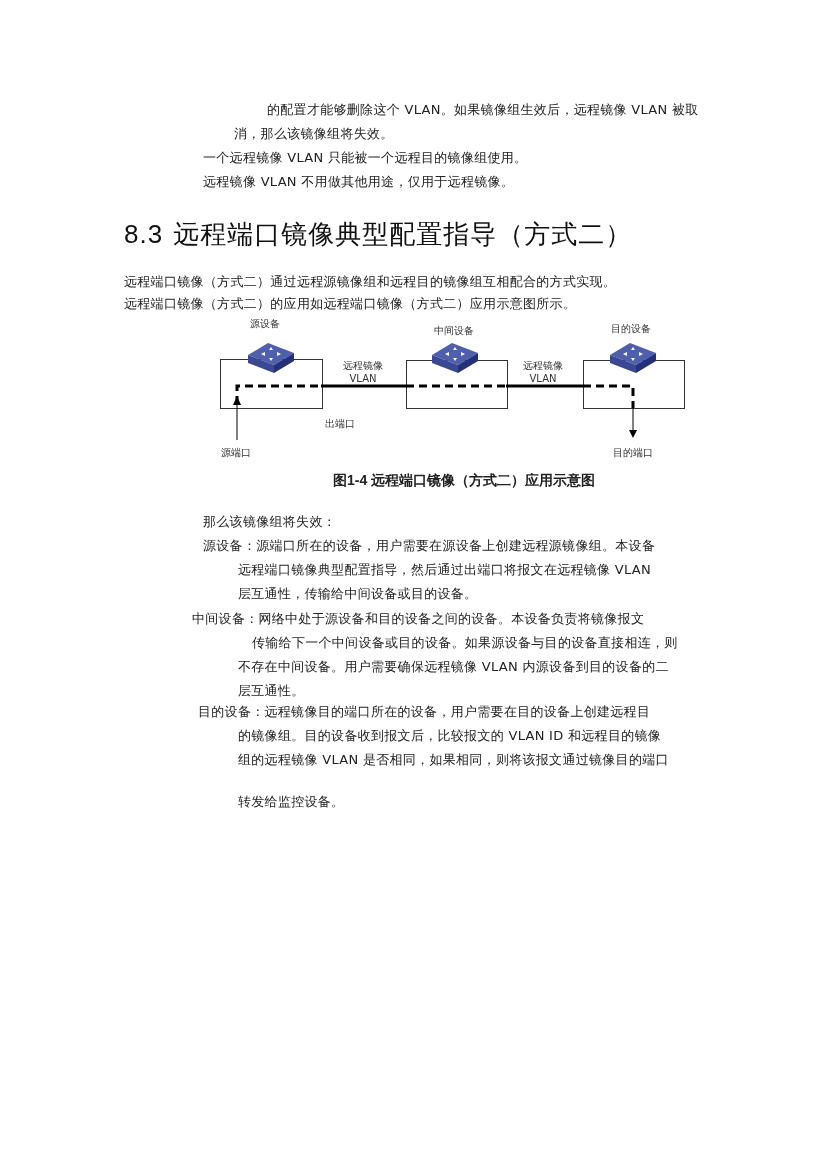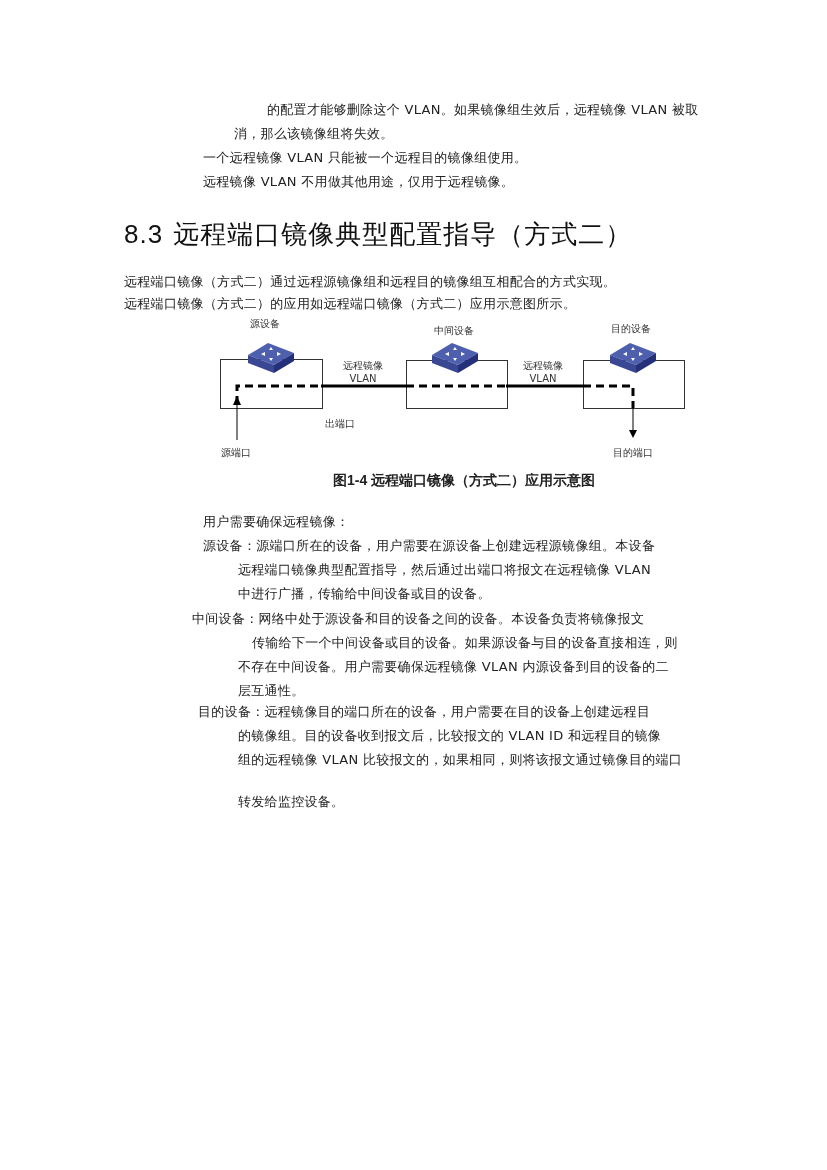--- a/index.html
+++ b/index.html
@@ -90,27 +90,27 @@
     <div>VLAN</div>
   </div>
 
   <div class="dlabel" style="left:325px;top:393px;margin-top:24px;">出端口</div>
   <div class="dlabel" style="left:221px;top:446px;">源端口</div>
   <div class="dlabel" style="left:613px;top:446px;">目的端口</div>
 </div>
 
 <div class="caption">图1-4  远程端口镜像（方式二）应用示意图</div>
 
-<div class="p" style="left:203px;top:510px;">用户需要确保远程镜像：</div>
+<div class="p" style="left:203px;top:510px;">那么该镜像组将失效：</div>
 
 <div class="p" style="left:203px;top:534px;">源设备：源端口所在的设备，用户需要在源设备上创建远程源镜像组。本设备</div>
 <div class="p" style="left:238px;top:558px;">远程端口镜像典型配置指导，然后通过出端口将报文在远程镜像 VLAN</div>
-<div class="p" style="left:238px;top:582px;">中进行广播，传输给中间设备或目的设备。</div>
+<div class="p" style="left:238px;top:582px;">层互通性，传输给中间设备或目的设备。</div>
 
 <div class="p" style="left:192px;top:607px;">中间设备：网络中处于源设备和目的设备之间的设备。本设备负责将镜像报文</div>
 <div class="p" style="left:252px;top:631px;text-align:right;">传输给下一个中间设备或目的设备。如果源设备与目的设备直接相连，则</div>
 <div class="p" style="left:238px;top:655px;">不存在中间设备。用户需要确保远程镜像 VLAN 内源设备到目的设备的二</div>
 <div class="p" style="left:238px;top:679px;">层互通性。</div>
 
 <div class="p" style="left:198px;top:700px;">目的设备：远程镜像目的端口所在的设备，用户需要在目的设备上创建远程目</div>
 <div class="p" style="left:238px;top:724px;">的镜像组。目的设备收到报文后，比较报文的 VLAN  ID 和远程目的镜像</div>
-<div class="p" style="left:238px;top:748px;">组的远程镜像 VLAN 比较报文的，如果相同，则将该报文通过镜像目的端口</div>
+<div class="p" style="left:238px;top:748px;">组的远程镜像 VLAN 是否相同，如果相同，则将该报文通过镜像目的端口</div>
 <div class="p" style="left:238px;top:772px;margin-top:18px;">转发给监控设备。</div>
 
 </body></html>

